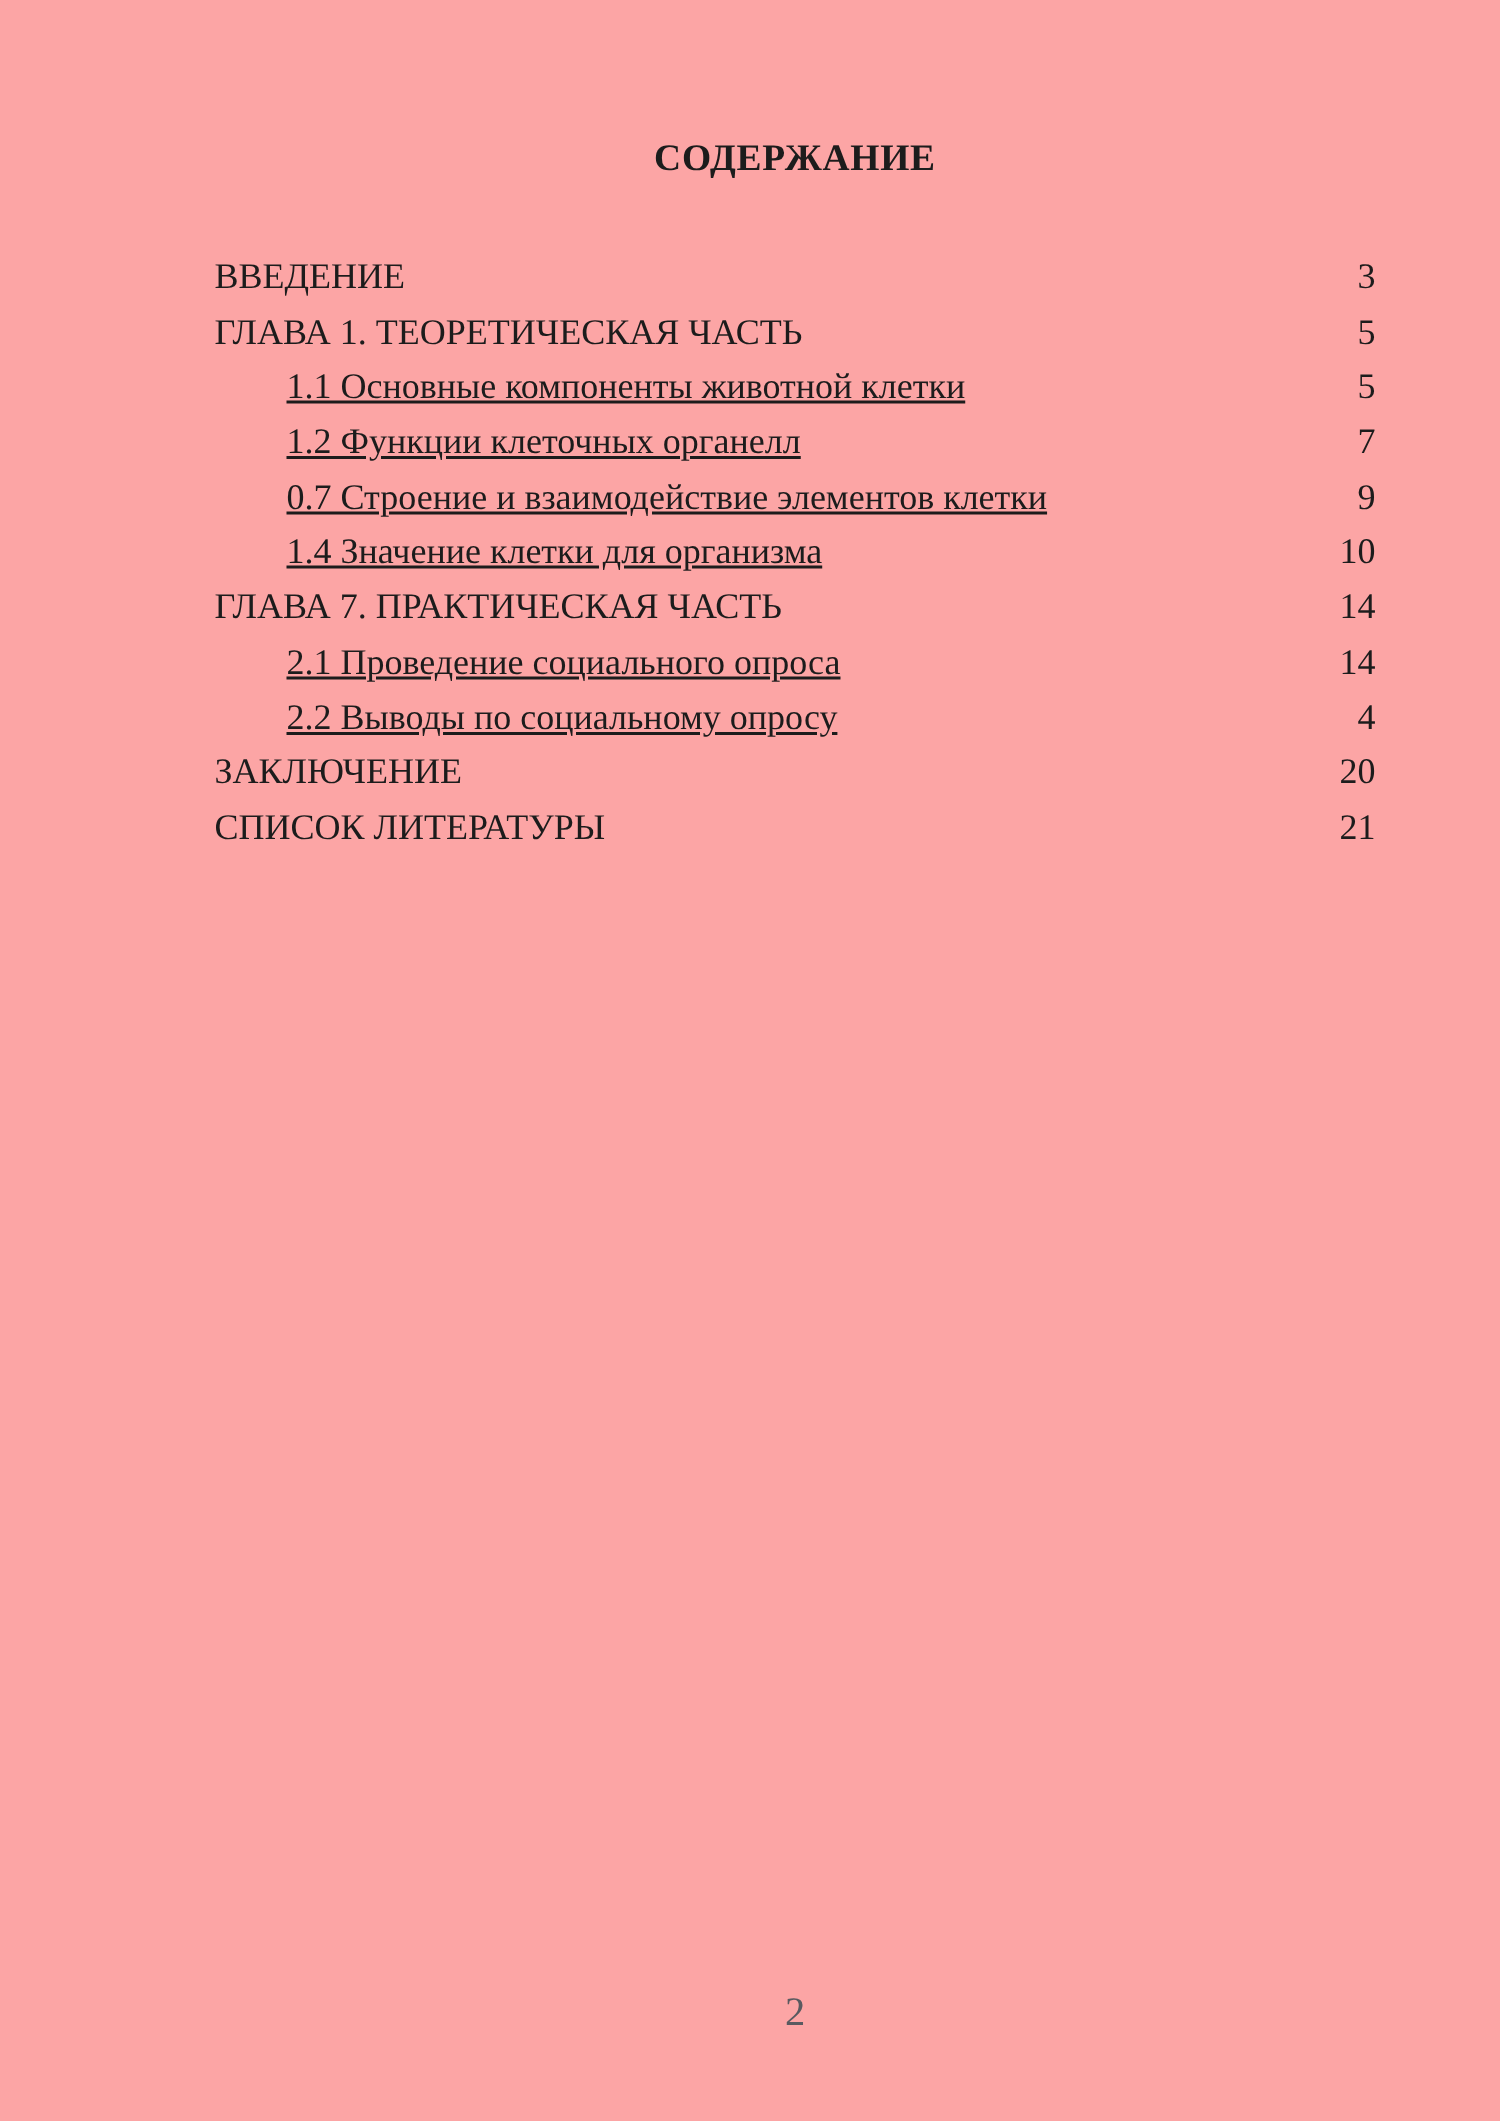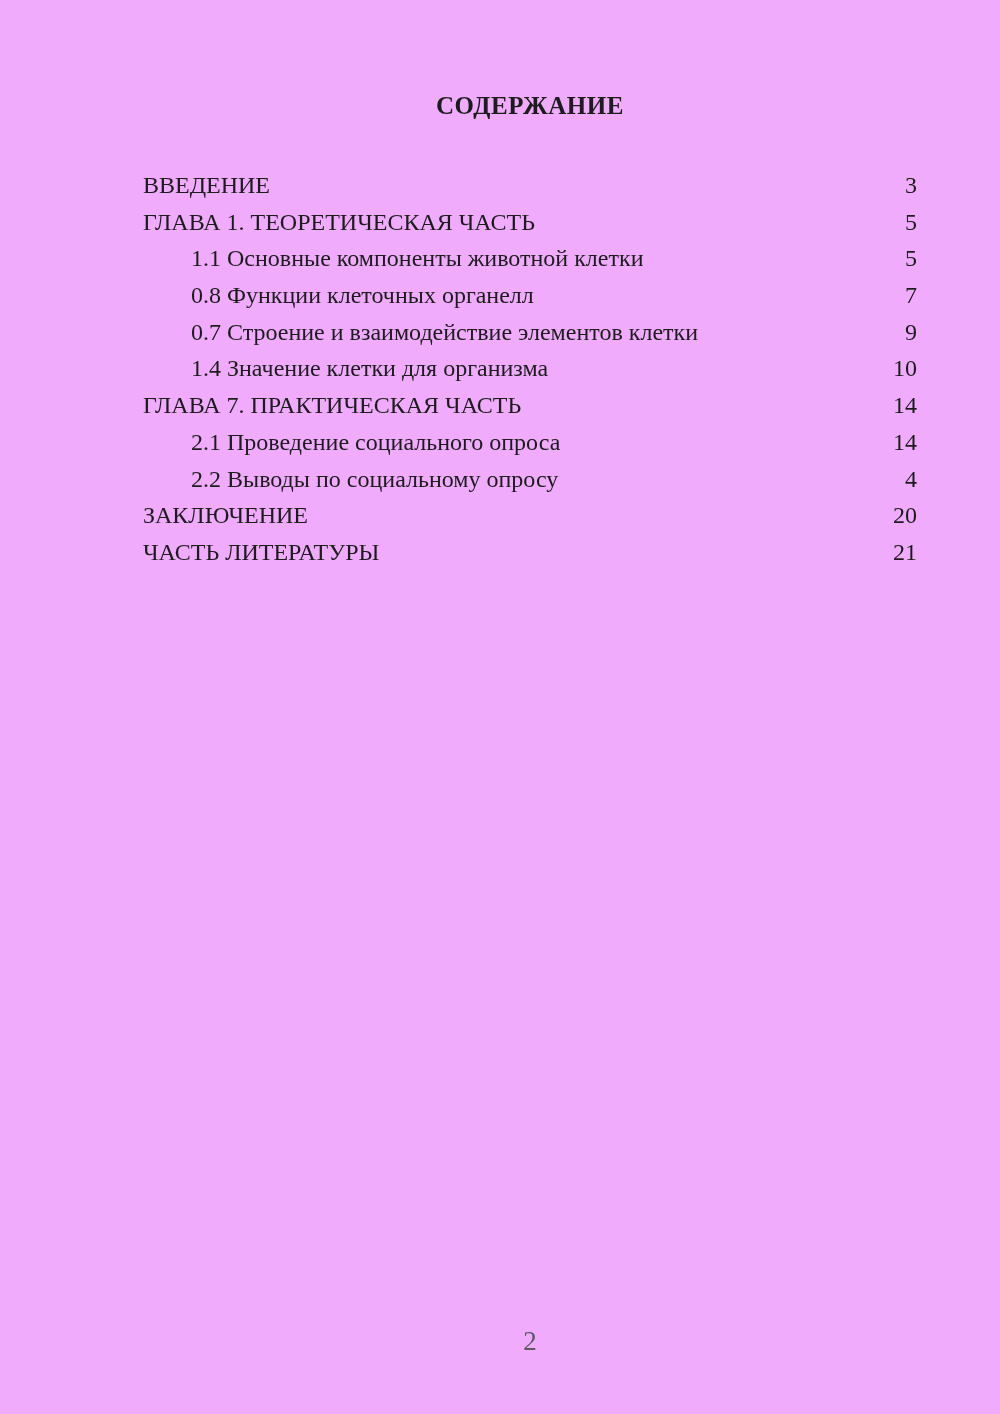--- a/index.html
+++ b/index.html
@@ -9,21 +9,21 @@
     height: 1414px;
     background: #ffffff;
     font-family: "Liberation Serif", "DejaVu Serif", serif;
     overflow: hidden;
   }
 
   .page {
     position: relative;
     width: 1000px;
     height: 1414px;
-    background: #f0abfc;
+    background: #fca5a5;
   }
 
   .doc-title {
     position: absolute;
     top: 92px;
     left: 143px;
     width: 774px;
     text-align: center;
     font-size: 25px;
     font-weight: bold;
@@ -44,20 +44,21 @@
     display: flex;
     justify-content: space-between;
     align-items: baseline;
     height: 36.7px;
     line-height: 36.7px;
     white-space: nowrap;
   }
 
   .toc-row.level-1 .toc-label {
     padding-left: 48px;
+    text-decoration: underline;
   }
 
   .toc-label {
     flex: 1 1 auto;
     overflow: hidden;
   }
 
   .toc-page {
     flex: 0 0 auto;
     text-align: right;
@@ -91,21 +92,21 @@
       <span class="toc-label">ГЛАВА 1. ТЕОРЕТИЧЕСКАЯ ЧАСТЬ</span>
       <span class="toc-page">5</span>
     </div>
 
     <div class="toc-row level-1">
       <span class="toc-label">1.1 Основные компоненты животной клетки</span>
       <span class="toc-page">5</span>
     </div>
 
     <div class="toc-row level-1">
-      <span class="toc-label">0.8 Функции клеточных органелл</span>
+      <span class="toc-label">1.2 Функции клеточных органелл</span>
       <span class="toc-page">7</span>
     </div>
 
     <div class="toc-row level-1">
       <span class="toc-label">0.7 Строение и взаимодействие элементов клетки</span>
       <span class="toc-page">9</span>
     </div>
 
     <div class="toc-row level-1">
       <span class="toc-label">1.4 Значение клетки для организма</span>
@@ -126,20 +127,20 @@
       <span class="toc-label">2.2 Выводы по социальному опросу</span>
       <span class="toc-page">4</span>
     </div>
 
     <div class="toc-row">
       <span class="toc-label">ЗАКЛЮЧЕНИЕ</span>
       <span class="toc-page">20</span>
     </div>
 
     <div class="toc-row">
-      <span class="toc-label">ЧАСТЬ ЛИТЕРАТУРЫ</span>
+      <span class="toc-label">СПИСОК ЛИТЕРАТУРЫ</span>
       <span class="toc-page">21</span>
     </div>
   </div>
 
   <div class="page-footer">2</div>
 
 </div>
 
 </body></html>

